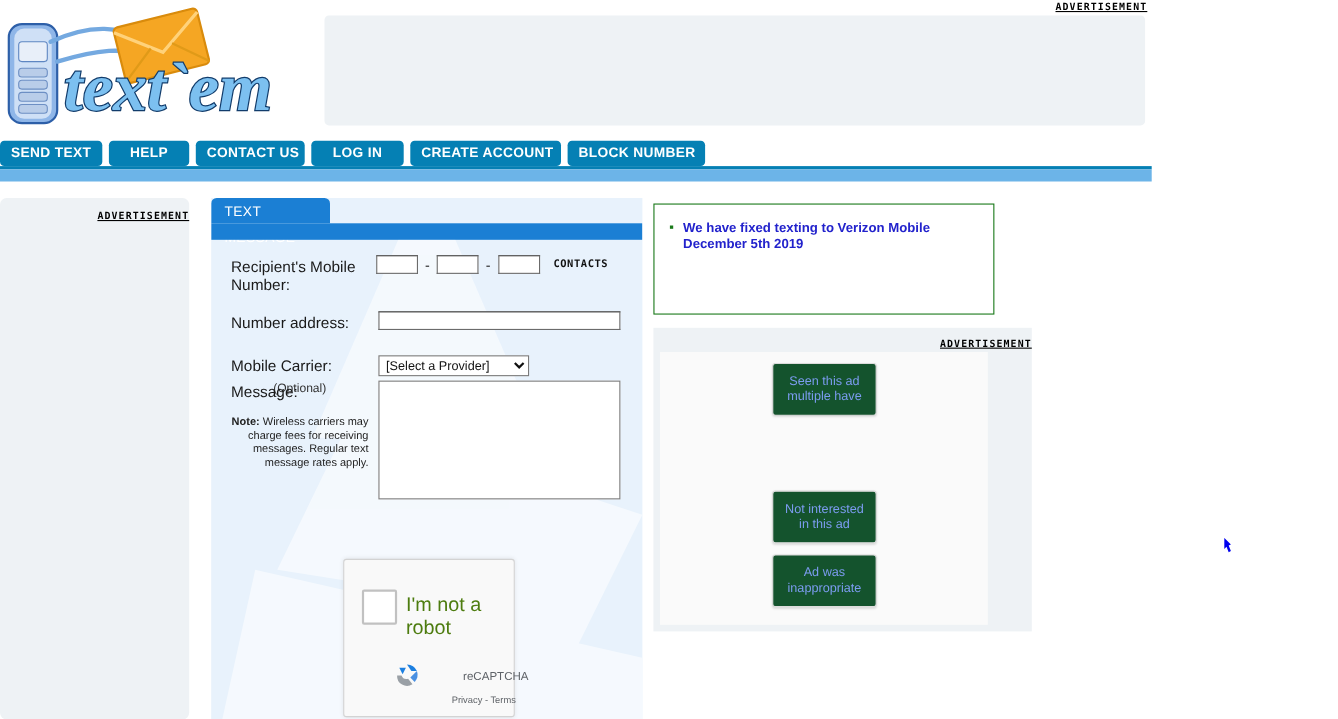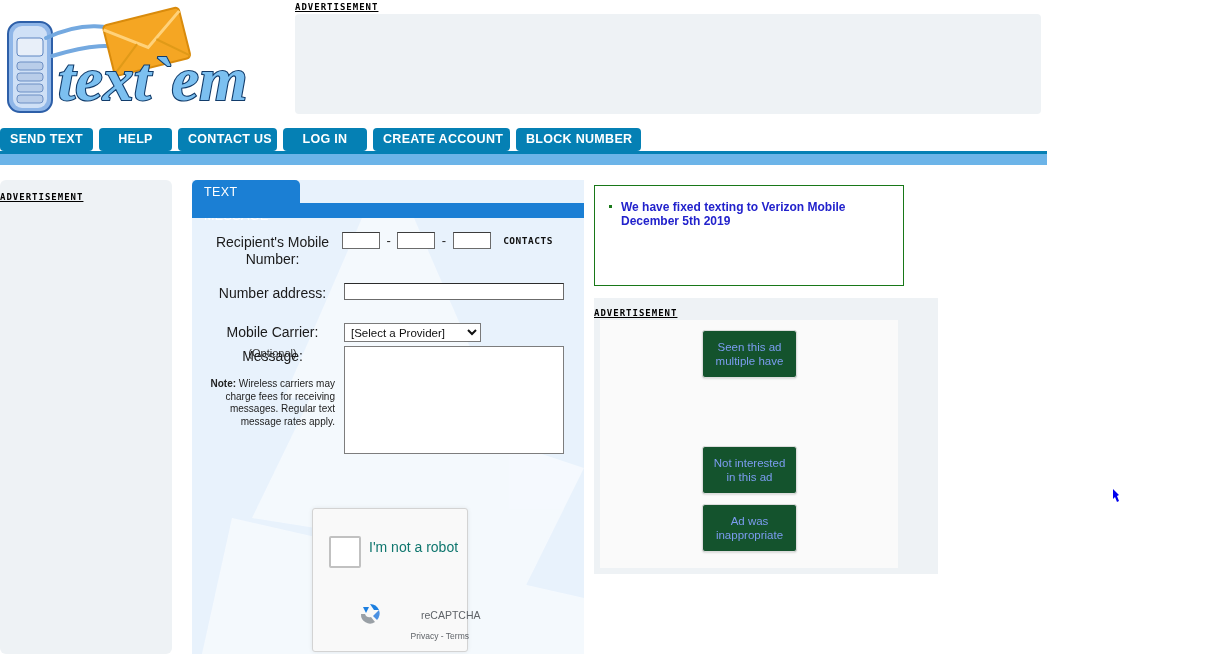--- a/index.html
+++ b/index.html
@@ -10,21 +10,21 @@
     font-size:13px;color:#222;position:relative;
   }
   
   .header{position:absolute;left:0;top:0;width:1047px;height:128px;}
   .logo{position:absolute;left:0;top:0;width:285px;height:125px;}
   .logo svg{display:block;}
   .top-ad-wrap{position:absolute;left:295px;top:0;width:748px;height:122px;}
   .ad-label{
     font-family:"DejaVu Sans Mono","Liberation Mono",monospace;
     font-size:9px;font-weight:bold;letter-spacing:1px;color:#000;
-    text-decoration:underline;text-align:left;line-height:14px;
+    text-decoration:underline;text-align:right;line-height:14px;
   }
   .top-ad-box{
     position:absolute;left:0;top:14px;width:746px;height:100px;
     background:#eef2f5;border-radius:4px;
   }
   
   .navbar{position:absolute;left:0;top:128px;width:1047px;height:25px;background:#ffffff;}
   .nav-btn{
     position:absolute;top:0;height:23px;line-height:23px;
     background:#0580b4;color:#ffffff;border-radius:4px;
@@ -51,21 +51,21 @@
     background:#1b7fd4;border-radius:5px 5px 0 0;color:#fff;
     font-size:12.5px;line-height:24px;padding-left:12px;
     box-sizing:border-box;letter-spacing:.4px;
   }
   .tab-bar{position:absolute;left:0;top:23px;width:392px;height:15px;background:#1b7fd4;}
   .watermark{position:absolute;left:0;top:38px;width:392px;height:436px;overflow:hidden;pointer-events:none;}
   .form-body{position:absolute;left:0;top:38px;width:392px;height:436px;}
   .row{position:absolute;}
   .lbl{
     font-family:"Liberation Sans",sans-serif;
-    font-size:14px;color:#1a1a1a;text-align:center;line-height:17px;
+    font-size:14px;color:#1a1a1a;text-align:left;line-height:17px;
   }
   .sub-lbl{font-size:11px;color:#333;text-align:center;line-height:12px;margin-top:45px;}
   .note{
     font-size:10px;color:#222;text-align:right;line-height:12.5px;width:125px;
   }
   .note b{font-weight:bold;}
   .in-small{
     width:38px;height:17px;border:1px solid #6b6b6b;border-top-color:#3c3c3c;
     background:#fff;box-sizing:border-box;vertical-align:middle;
     font-size:12px;padding:0 2px;font-family:"Liberation Sans",sans-serif;
@@ -94,21 +94,21 @@
   
   .recaptcha{
     position:absolute;left:120px;top:290px;width:156px;height:144px;
     background:#f9f9f9;border:1px solid #d3d3d3;border-radius:3px;
     box-shadow:0 0 4px rgba(0,0,0,.08);box-sizing:border-box;
   }
   .rc-check{
     position:absolute;left:16px;top:27px;width:28px;height:28px;
     background:#fff;border:2px solid #c1c1c1;border-radius:2px;cursor:pointer;
   }
-  .rc-text{position:absolute;left:56px;top:30px;font-size:14px;color:#0f766e;}
+  .rc-text{position:absolute;left:56px;top:30px;font-size:18px;color:#4d7c0f;}
   .rc-logo{position:absolute;left:44px;top:92px;width:26px;height:26px;}
   .rc-brand{position:absolute;left:74px;top:100px;font-size:10.5px;color:#5f6368;padding-left:34px;}
   .rc-priv{position:absolute;left:0;top:122px;width:156px;text-align:right;font-size:8.5px;color:#5f6368;}
   
   .news-box{
     position:absolute;left:594px;top:185px;width:310px;height:101px;
     background:#ffffff;border:1px solid #187818;box-sizing:border-box;
   }
   .news-list{margin:14px 0 0 26px;padding:0;list-style:none;}
   .news-list li{position:relative;font-size:12px;color:#2222cc;line-height:14px;font-weight:bold;margin-bottom:1px;}

